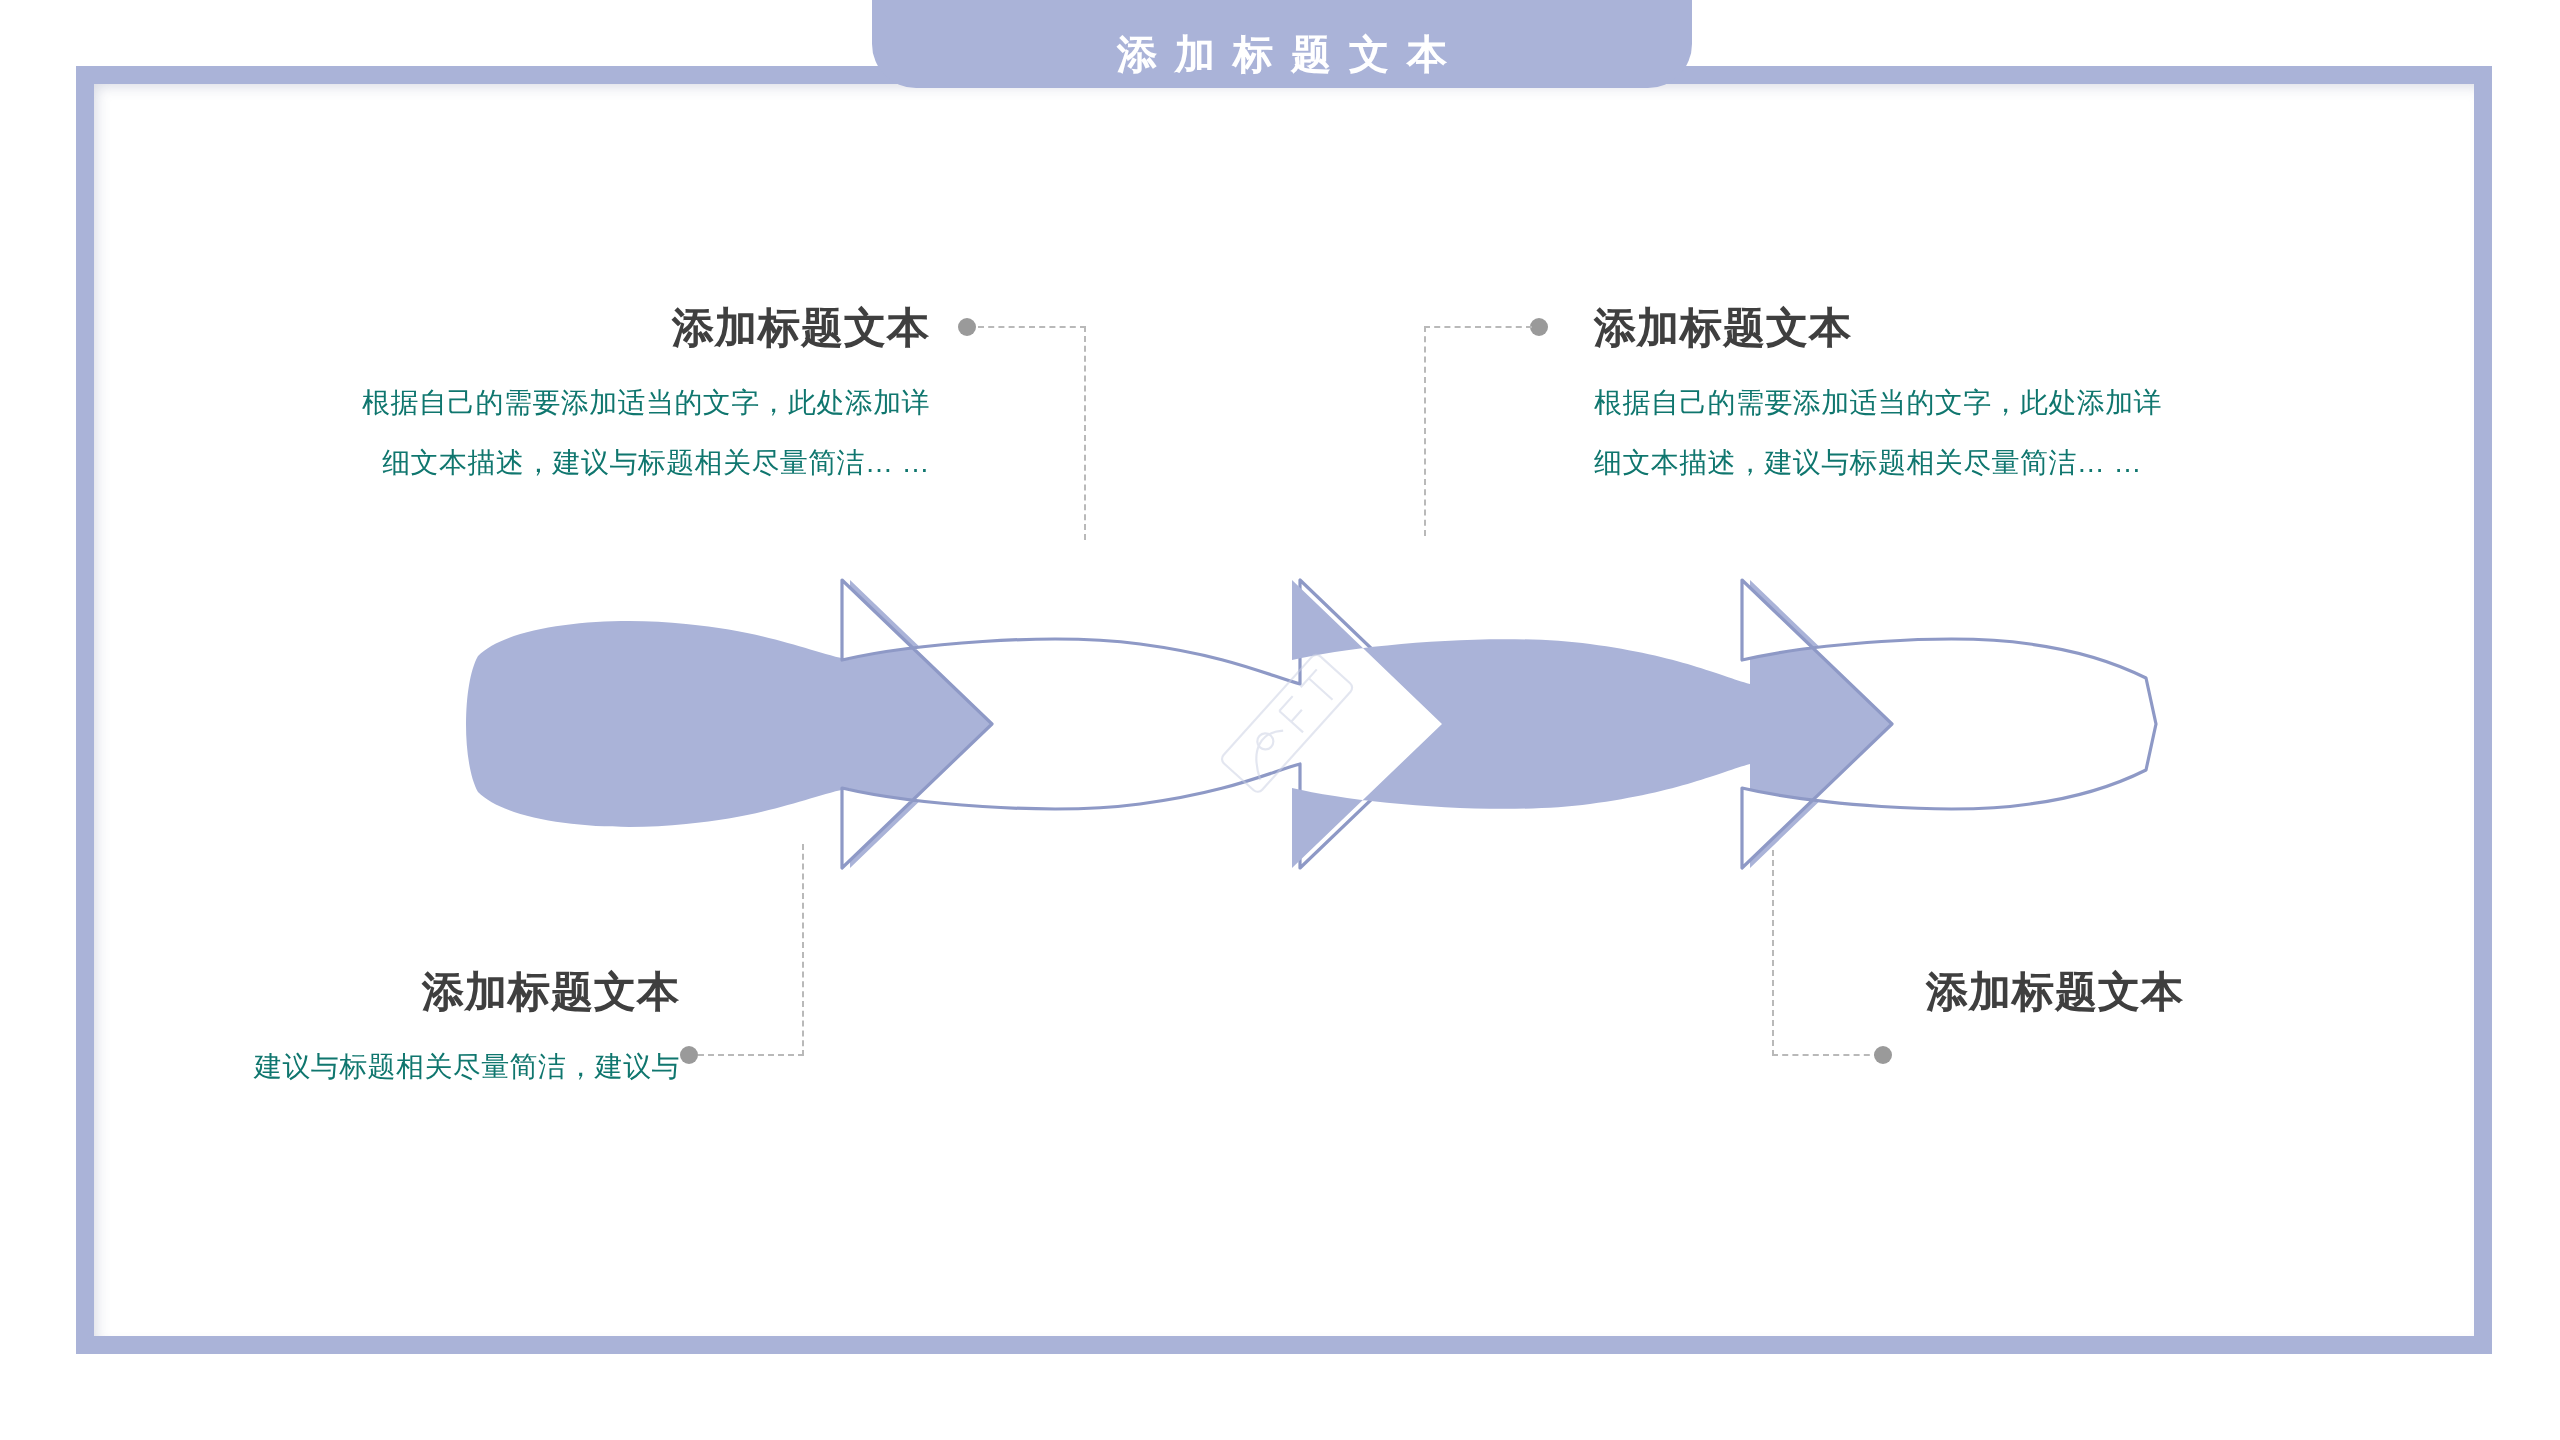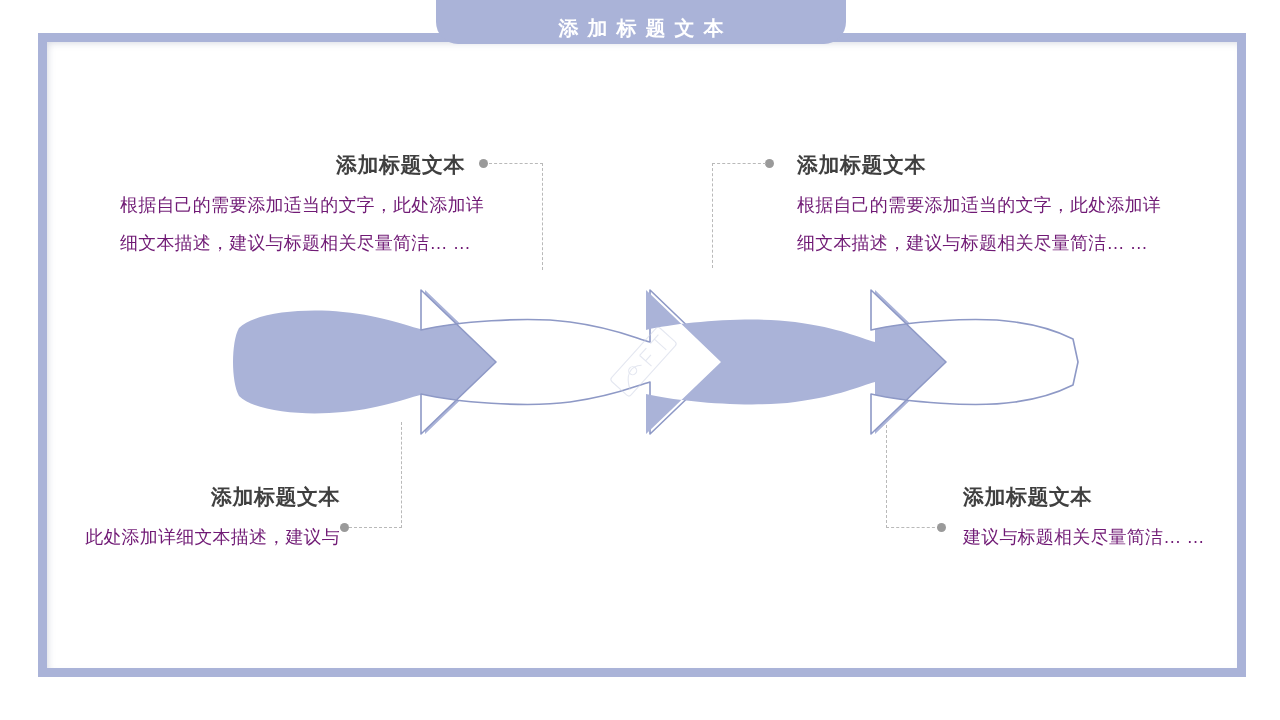--- a/index.html
+++ b/index.html
@@ -116,22 +116,22 @@
   .tb-title {
     color: #3f3f3f;
     font-size: 21px;
     font-weight: bold;
     letter-spacing: 0.5px;
     line-height: 1.25;
     margin: 0 0 9px 0;
     white-space: nowrap;
   }
   .tb-body {
-    color: #701a75;
-    font-size: 18px;
+    color: #0f766e;
+    font-size: 14px;
     line-height: 2.1;
     margin: 0;
     letter-spacing: 0.2px;
   }
   .tb-body span { display: block; white-space: nowrap; }
 
   .align-right { text-align: right; }
   .align-left  { text-align: left; }
 
   
@@ -265,24 +265,23 @@
     <div class="tb-title">添加标题文本</div>
     <div class="tb-body">
       <span>根据自己的需要添加适当的文字，此处添加详</span>
       <span>细文本描述，建议与标题相关尽量简洁… …</span>
     </div>
   </div>
 
   <div class="text-block align-right" id="block-bl">
     <div class="tb-title">添加标题文本</div>
     <div class="tb-body">
-      <span>此处添加详细文本描述，建议与</span>
+      <span>建议与标题相关尽量简洁，建议与</span>
     </div>
   </div>
 
   <div class="text-block align-left" id="block-br">
     <div class="tb-title">添加标题文本</div>
     <div class="tb-body">
-      <span>建议与标题相关尽量简洁… …</span>
     </div>
   </div>
 
 </div>
 
 </body></html>

